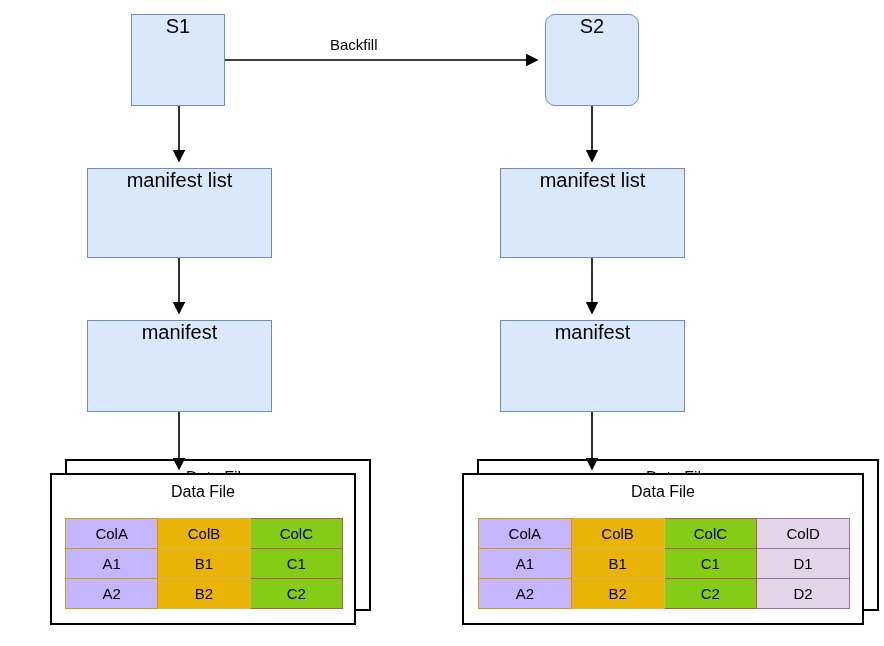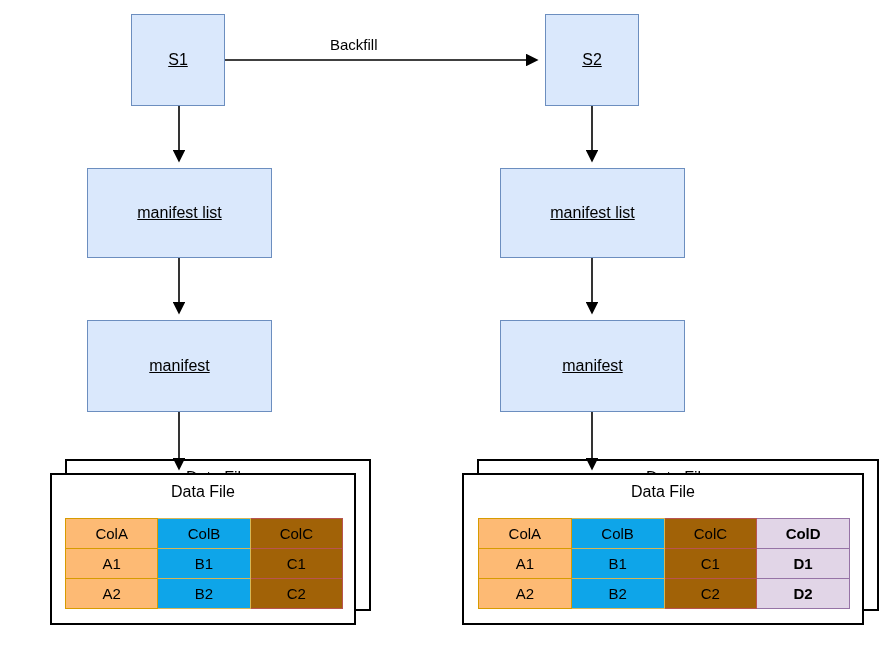--- a/index.html
+++ b/index.html
@@ -11,29 +11,28 @@
     font-family: "Liberation Sans", "DejaVu Sans", sans-serif;
     color: #000000;
     overflow: hidden;
   }
   
   .node {
     position: absolute;
     background: #dae8fc;
     border: 1px solid #6c8ebf;
     display: flex;
-    align-items: center;
+    align-items: flex-start;
     justify-content: center;
-    font-size: 16px;
+    font-size: 20px;
     z-index: 2;
     box-sizing: border-box;
-    text-decoration: underline;
   }
   .s1 { left: 131px; top: 14px; width: 94px; height: 92px; }
-  .s2 { left: 545px; top: 14px; width: 94px; height: 92px; }
+  .s2 { left: 545px; top: 14px; width: 94px; height: 92px; border-radius: 10px; }
   .ml-left { left: 87px; top: 168px; width: 185px; height: 90px; }
   .m-left  { left: 87px; top: 320px; width: 185px; height: 92px; }
   .ml-right { left: 500px; top: 168px; width: 185px; height: 90px; }
   .m-right  { left: 500px; top: 320px; width: 185px; height: 92px; }
 
   
   .datafile {
     position: absolute;
     background: #ffffff;
     border: 2px solid #000000;
@@ -60,24 +59,24 @@
   }
   .left-table  { left: 13px; top: 43px; width: 278px; }
   .right-table { left: 14px; top: 43px; width: 372px; }
   table.coltable td {
     height: 29px;
     text-align: center;
     vertical-align: middle;
     font-size: 15px;
     padding: 0;
   }
-  td.col-a { background: #fdba74; border: 1px solid #d79b00; }
-  td.col-b { background: #0ea5e9; border: 1px solid #d6b656; }
-  td.col-c { background: #a16207; border: 1px solid #b85450; }
-  td.col-d { background: #e1d5e7; border: 1px solid #9673a6; font-weight: bold; }
+  td.col-a { background: #c4b5fd; border: 1px solid #d79b00; }
+  td.col-b { background: #eab308; border: 1px solid #d6b656; }
+  td.col-c { background: #84cc16; border: 1px solid #b85450; }
+  td.col-d { background: #e1d5e7; border: 1px solid #9673a6; }
 
   
   svg.arrows {
     position: absolute;
     left: 0; top: 0;
     width: 884px; height: 646px;
     z-index: 3;
     pointer-events: none;
   }
   .edge-label {

